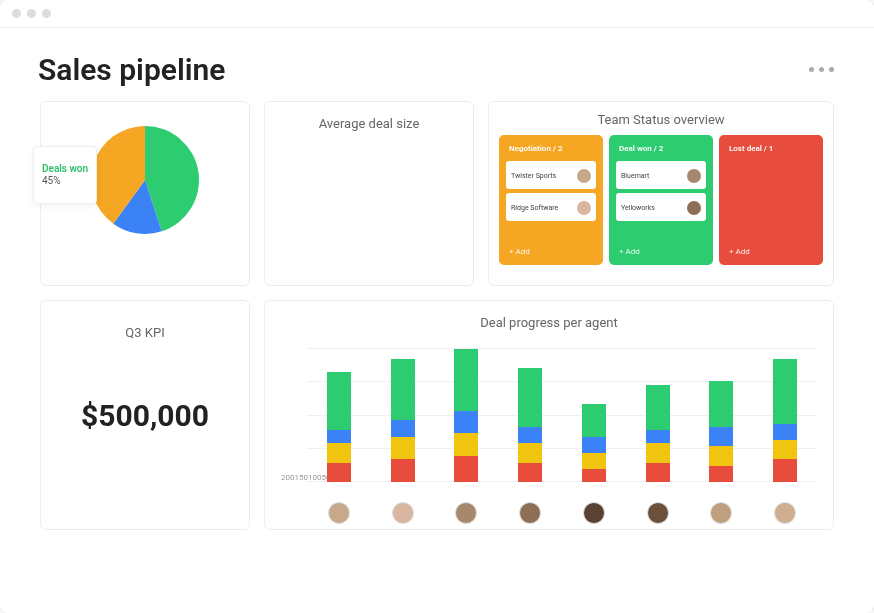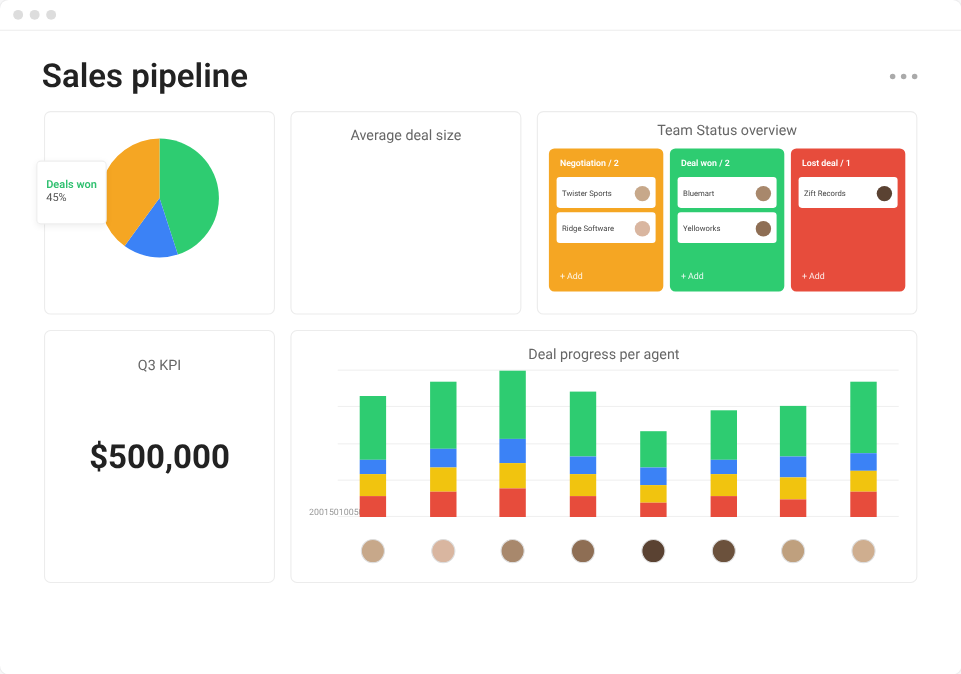--- a/index.html
+++ b/index.html
@@ -121,21 +121,21 @@
     width: 14px; height: 14px; border-radius: 50%; flex-shrink: 0;
     display: inline-block;
   }
   .col-add { font-size: 8px; padding: 2px 3px; opacity: 0.9; margin-top: auto; }
 
   
   .kpi-card .card-title { margin-top: 10px; }
 
   
   .bar-card { grid-column: 2 / span 2; padding: 14px 16px 8px 16px; }
-  .bar-card .card-title { margin-bottom: 6px; }
+  .bar-card .card-title { margin-bottom: 18px; }
   .chart-area {
     display: flex;
     height: 150px;
   }
   .yaxis {
     width: 26px;
     display: flex;
     flex-direction: row;
     justify-content: space-between;
     align-items: flex-end;
@@ -237,24 +237,20 @@
               <span class="avatar" style="background: rgb(168, 136, 108);"></span>
             </div>
             <div class="kcard">
               <span>Yelloworks</span>
               <span class="avatar" style="background: rgb(142, 110, 84);"></span>
             </div>
             <div class="col-add">+ Add</div>
           </div>
           <div class="col red">
             <div class="col-head">Lost deal / 1</div>
-            <div class="kcard">
-              <span>Zift Records</span>
-              <span class="avatar" style="background: rgb(90, 66, 50);"></span>
-            </div>
             <div class="col-add">+ Add</div>
           </div>
         </div>
     </div>
 
     <div class="card kpi-card">
       <div class="card-title">Q3 KPI</div>
       <div class="big-number kpi">$500,000</div>
     </div>
 

